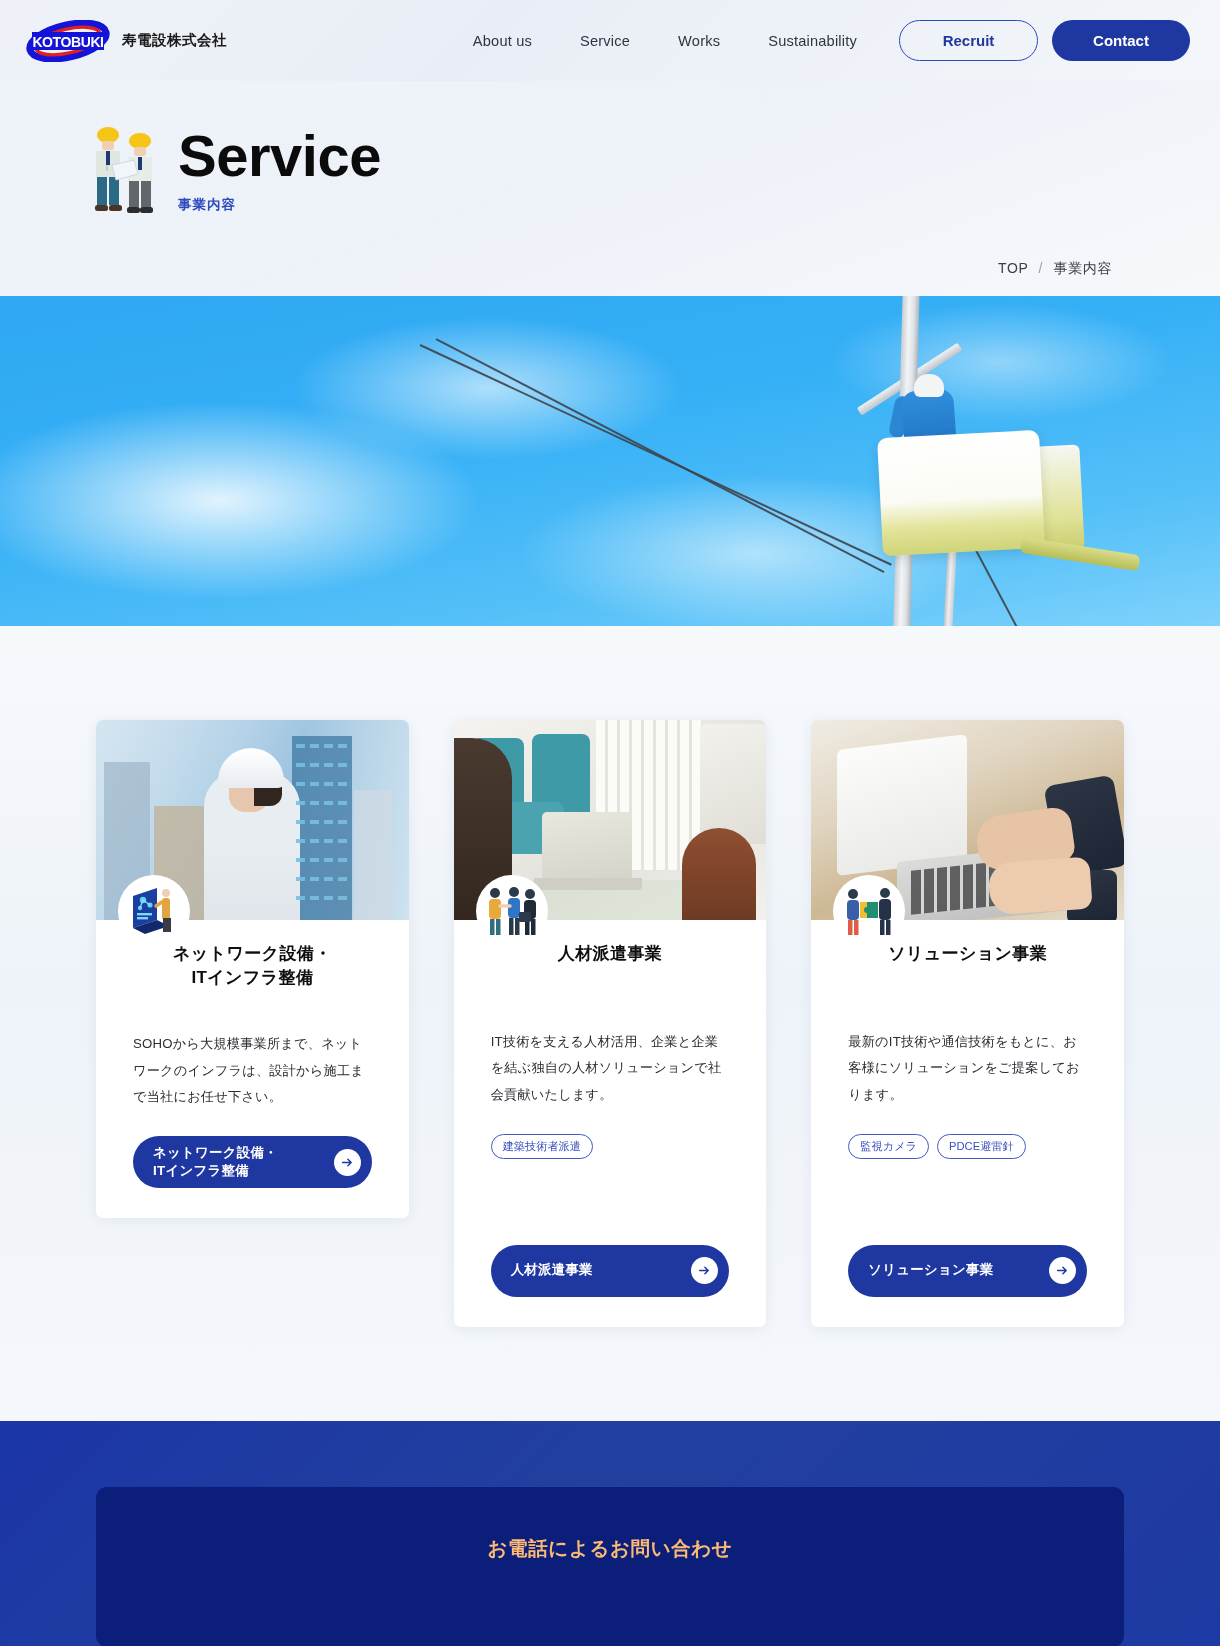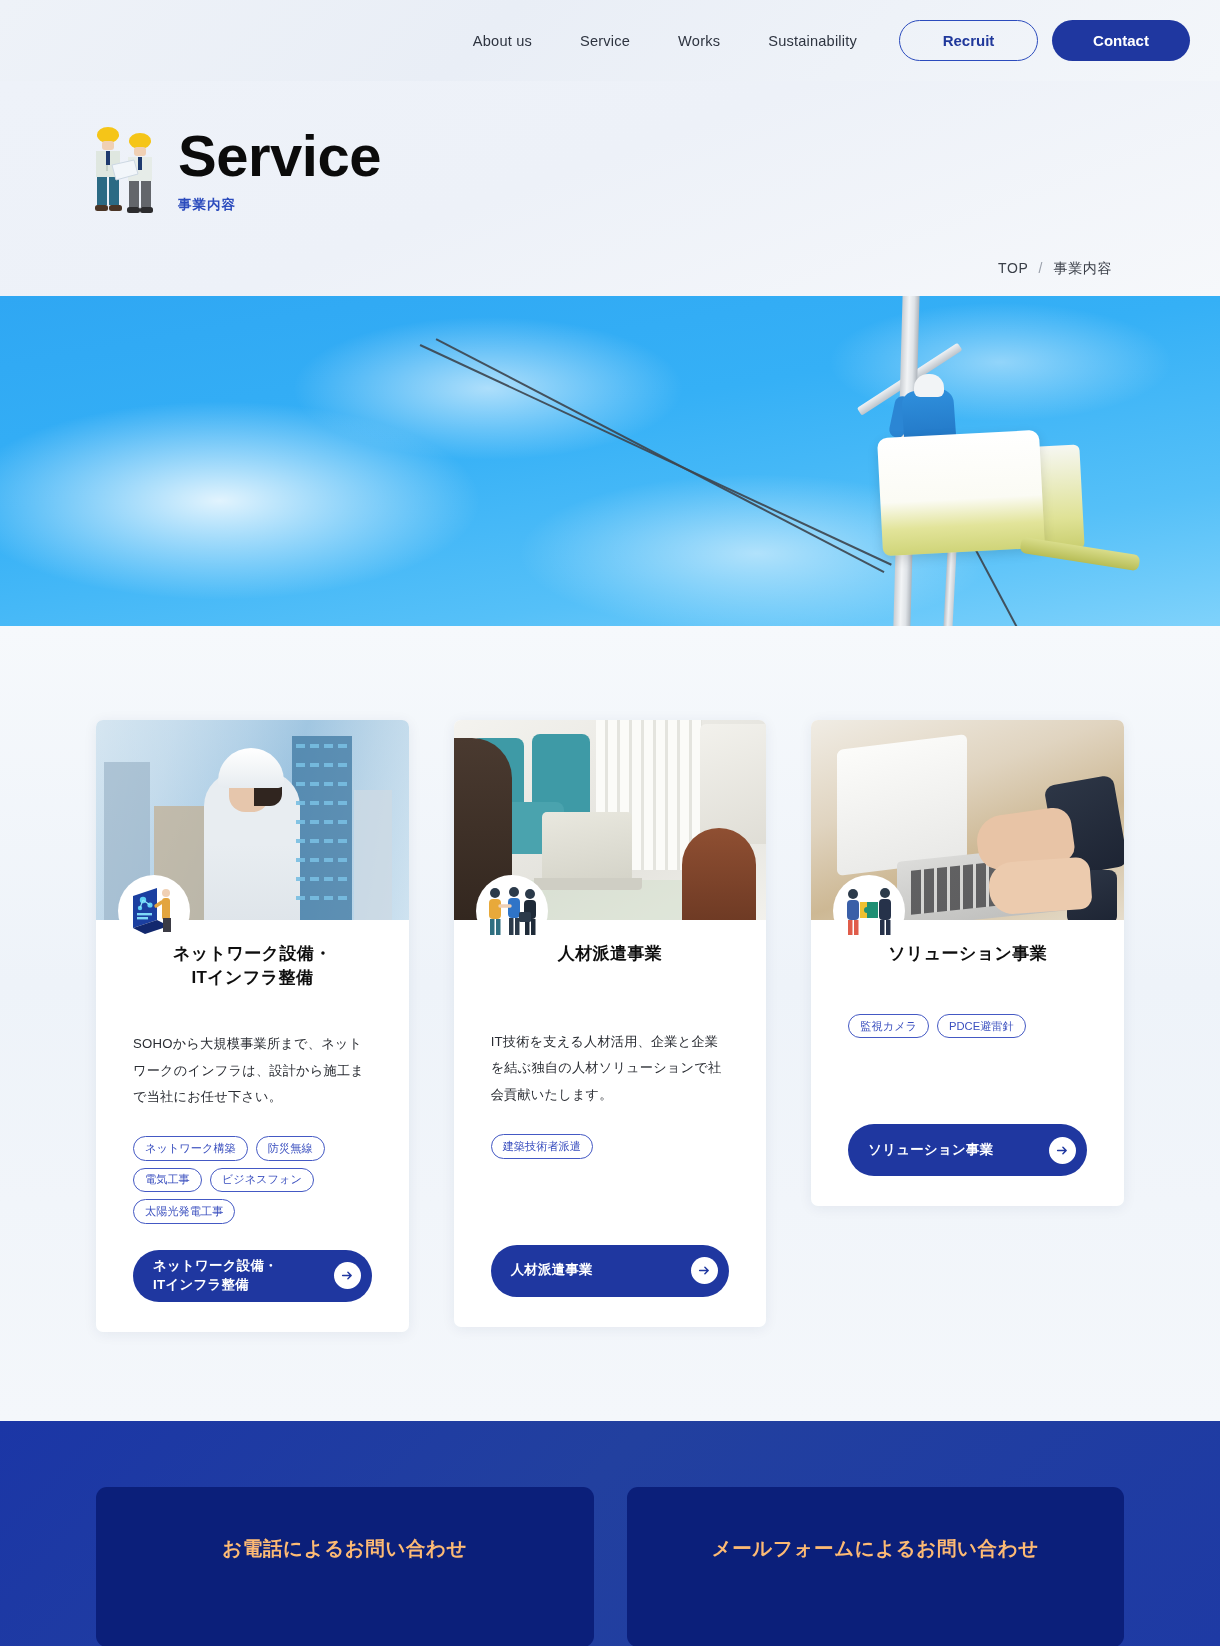--- a/index.html
+++ b/index.html
@@ -304,20 +304,31 @@
     color:#fdba74; font-size:19.5px; font-weight:bold; letter-spacing:.6px;
   }
 
   
   .badge-svg { width:62px; height:62px; display:block; }
 </style>
 </head>
 <body>
 
 <header class="header">
+  <div class="logo-wrap">
+    <span class="logo-mark">
+      <svg viewBox="0 0 84 42" width="84" height="42">
+        <ellipse cx="42" cy="21" rx="39" ry="16" fill="none" stroke="#1414d8" stroke-width="7" transform="rotate(-13 42 21)"></ellipse>
+        <ellipse cx="42" cy="21" rx="33" ry="12" fill="none" stroke="#e02020" stroke-width="3.4" transform="rotate(-13 42 21)"></ellipse>
+        <rect x="6" y="12" width="72" height="18" fill="#1414d8"></rect>
+        <text x="42" y="26.5" font-family="Liberation Sans, sans-serif" font-size="14" font-weight="bold" fill="#ffffff" text-anchor="middle" letter-spacing="-0.4">KOTOBUKI</text>
+      </svg>
+    </span>
+    <span class="logo-name">寿電設株式会社</span>
+  </div>
 
   <nav class="nav">
     <div class="nav-links">
       <a class="nav-link">About us</a>
       <a class="nav-link">Service</a>
       <a class="nav-link">Works</a>
       <a class="nav-link">Sustainability</a>
     </div>
     <div class="btn-pill btn-recruit">Recruit</div>
     <div class="btn-pill btn-contact">Contact</div>
@@ -447,27 +458,20 @@
           <rect x="44" y="38" width="4" height="14" fill="#3b3b45"></rect>
           <path d="M39 22 L33 26" stroke="#e3a53f" stroke-width="3.4" stroke-linecap="round"></path>
         </svg>
       </div>
       <div class="card-body">
         <h2 class="card-title">
           <span>ネットワーク設備・</span><br>
           <span>ITインフラ整備</span>
         </h2>
         <p class="card-desc">SOHOから大規模事業所まで、ネットワークのインフラは、設計から施工まで当社にお任せ下さい。</p>
-        <div class="tags">
-          <span class="tag">ネットワーク構築</span>
-          <span class="tag">防災無線</span>
-          <span class="tag">電気工事</span>
-          <span class="tag">ビジネスフォン</span>
-          <span class="tag">太陽光発電工事</span>
-        </div>
       </div>
       <div class="card-cta-wrap">
         <div class="card-cta">
           <span class="label">
             <span>ネットワーク設備・</span><br>
             <span>ITインフラ整備</span>
           </span>
           <span class="arrow">
             <svg viewBox="0 0 16 16">
                 <path d="M2 8 h10 M8.5 4 L12.5 8 L8.5 12" stroke="#1f37a0" stroke-width="1.8" fill="none" stroke-linecap="round" stroke-linejoin="round"></path>
@@ -546,20 +550,21 @@
           <circle cx="47" cy="13" r="5" fill="#2b3a4a"></circle>
           <rect x="41" y="19" width="12" height="21" rx="4" fill="#26324a"></rect>
           <rect x="42" y="40" width="4.5" height="15" fill="#26324a"></rect>
           <rect x="48" y="40" width="4.5" height="15" fill="#26324a"></rect>
           <path d="M22 22 h11 v5 a3 3 0 0 1 0 6 v5 h-11 z" fill="#f0c030"></path>
           <path d="M40 22 h-11 v5 a3 3 0 0 0 0 6 v5 h11 z" fill="#1f8f74"></path>
         </svg>
       </div>
       <div class="card-body">
         <h2 class="card-title">ソリューション事業</h2>
+        <p class="card-desc">最新のIT技術や通信技術をもとに、お客様にソリューションをご提案しております。</p>
         <div class="tags">
           <span class="tag">監視カメラ</span>
           <span class="tag">PDCE避雷針</span>
         </div>
       </div>
       <div class="card-cta-wrap" style="margin-top:86px;">
         <div class="card-cta">
           <span class="label">ソリューション事業</span>
           <span class="arrow">
             <svg viewBox="0 0 16 16">
@@ -570,16 +575,13 @@
       </div>
     </article>
 
   </div>
 </section>
 
 <section class="contact-band">
   <div class="contact-card">
     <span class="contact-card-title">お電話によるお問い合わせ</span>
   </div>
-  <div class="contact-card">
-    <span class="contact-card-title">メールフォームによるお問い合わせ</span>
-  </div>
 </section>
 
 </body></html>

